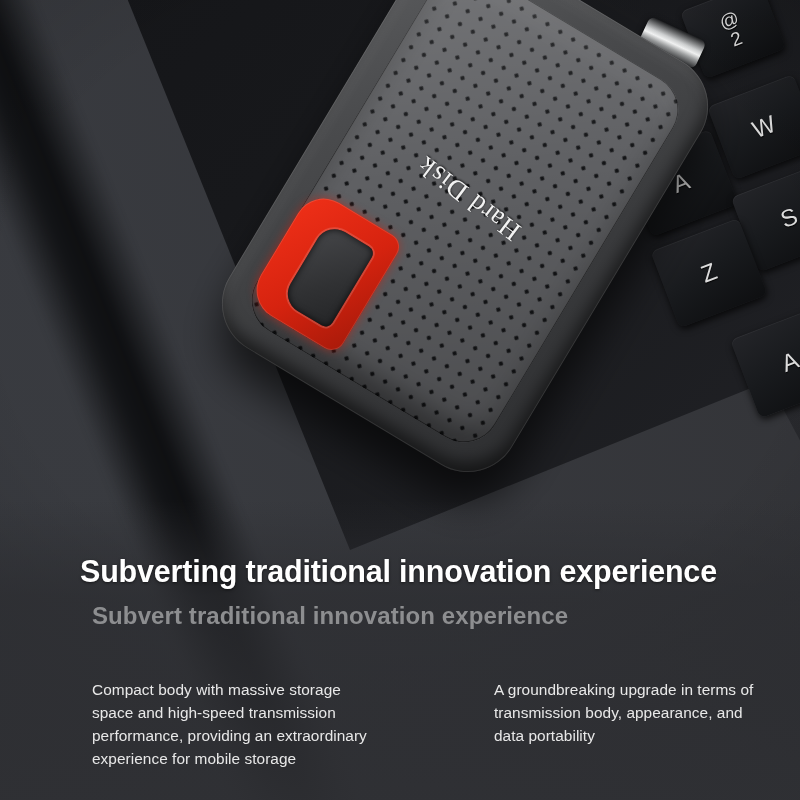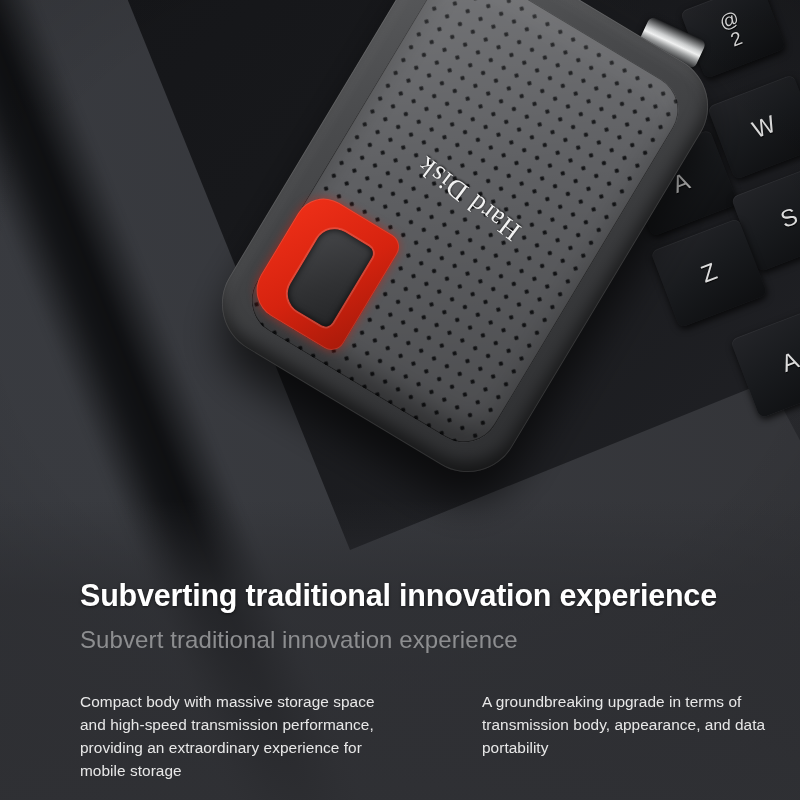--- a/index.html
+++ b/index.html
@@ -246,39 +246,39 @@
     font-weight: bold;
     color: #ffffff;
     letter-spacing: -.2px;
     line-height: 1.12;
     margin: 0 0 14px 0;
     text-shadow: 0 1px 3px rgba(0,0,0,.55);
   }
 
   .subhead {
     font-size: 24px;
-    font-weight: 400;
+    font-weight: 700;
     color: #8d8e90;
     letter-spacing: .1px;
     line-height: 1.15;
-    margin: 0 0 36px 0;
+    margin: 0 0 36px 12px;
   }
 
   .cols {
     display: flex;
     gap: 84px;
   }
   .col {
     flex: 0 0 auto;
     width: 318px;
   }
   .col.right { width: 300px; }
 
   .col p {
-    margin: 0;
+    margin: 12px;
     font-size: 15.4px;
     line-height: 1.5;
     color: #e8e8e8;
     letter-spacing: .05px;
   }
 </style>
 </head>
 <body>
 
 <div id="stage">

